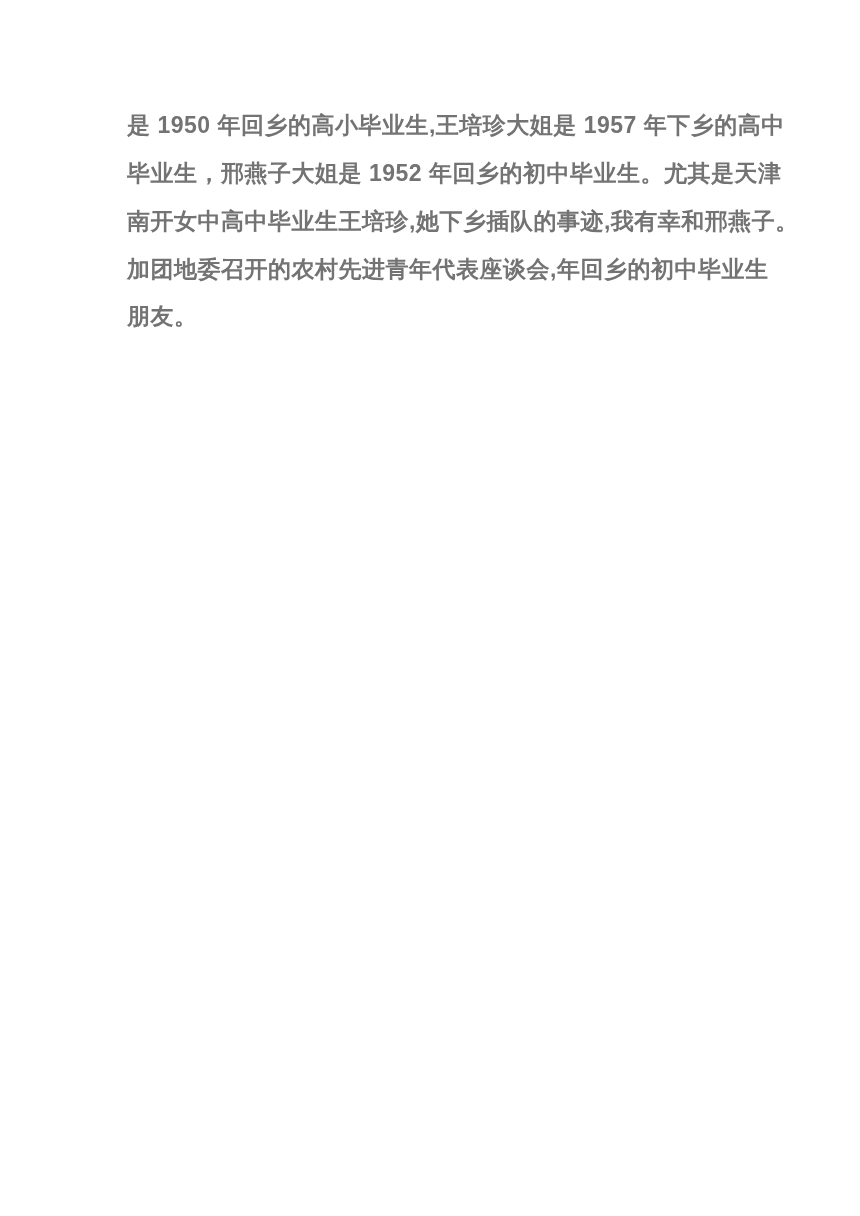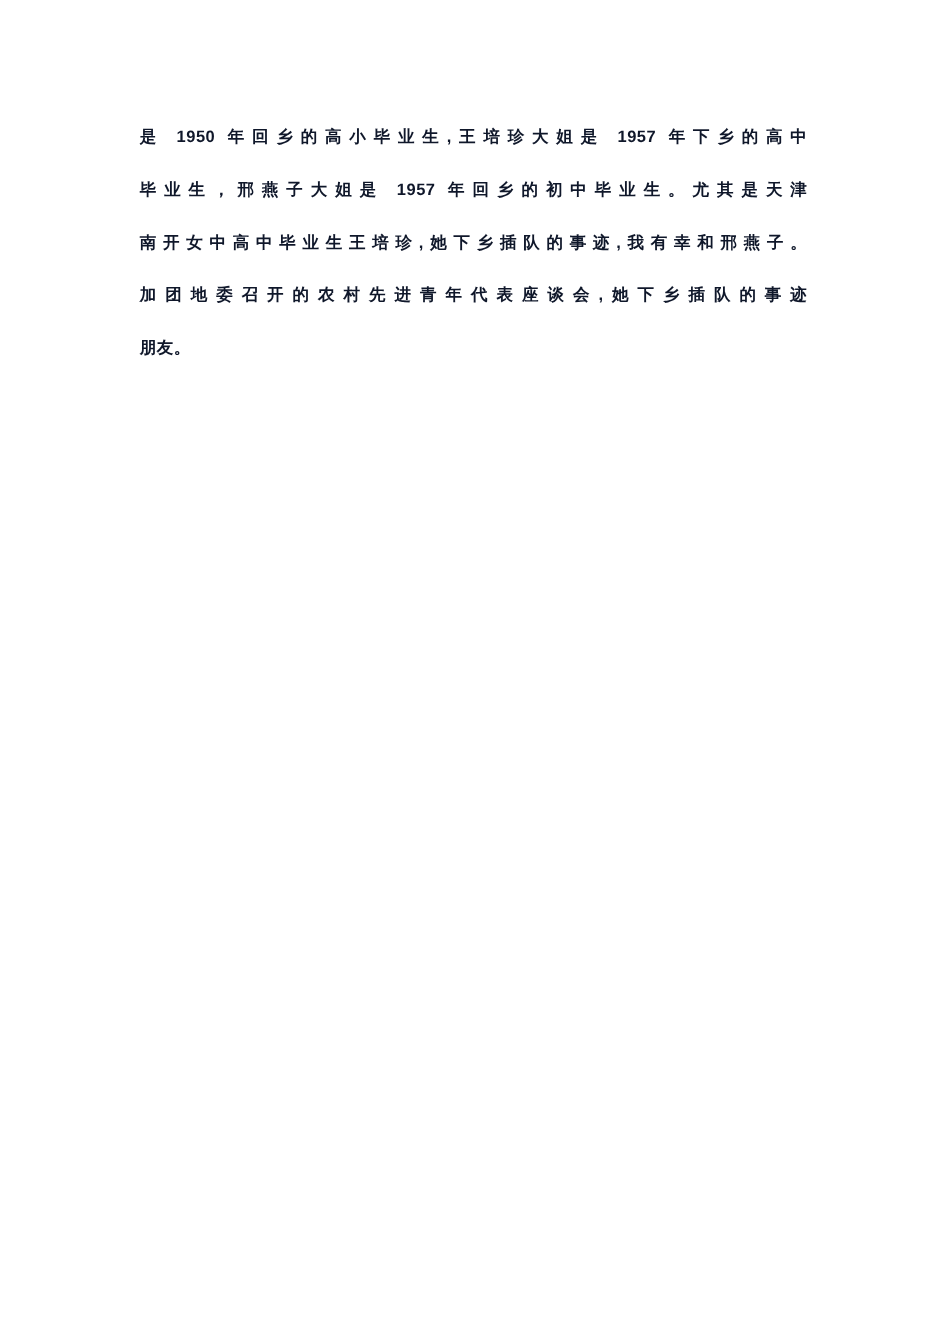--- a/index.html
+++ b/index.html
@@ -13,43 +13,44 @@
     height: 1216px;
     background: #ffffff;
     overflow: hidden;
     font-family: "Liberation Sans", "DejaVu Sans", sans-serif;
   }
   .paragraph {
     position: absolute;
     left: 127px;
     top: 101px;
     width: 607px;
-    color: #0f172a;
+    color: #737373;
     font-weight: bold;
-    font-size: 15px;
+    font-size: 23px;
     line-height: 48px;
     letter-spacing: 0.5px;
   }
   .text-line {
     height: 48px;
     white-space: nowrap;
     text-align: justify;
     text-align-last: justify;
     text-justify: inter-character;
     overflow: visible;
   }
   .text-line.last {
     text-align: right;
     text-align-last: left;
+    font-family: Liberation Serif, serif;
   }
 </style>
 </head>
 <body>
 
 <div class="page">
   <div class="paragraph">
     <div class="text-line">是 1950 年回乡的高小毕业生,王培珍大姐是 1957 年下乡的高中</div>
-    <div class="text-line">毕业生，邢燕子大姐是 1957 年回乡的初中毕业生。尤其是天津</div>
+    <div class="text-line">毕业生，邢燕子大姐是 1952 年回乡的初中毕业生。尤其是天津</div>
     <div class="text-line">南开女中高中毕业生王培珍,她下乡插队的事迹,我有幸和邢燕子。</div>
-    <div class="text-line">加团地委召开的农村先进青年代表座谈会,她下乡插队的事迹</div>
+    <div class="text-line">加团地委召开的农村先进青年代表座谈会,年回乡的初中毕业生</div>
     <div class="text-line last">朋友。</div>
   </div>
 </div>
 
 </body></html>

